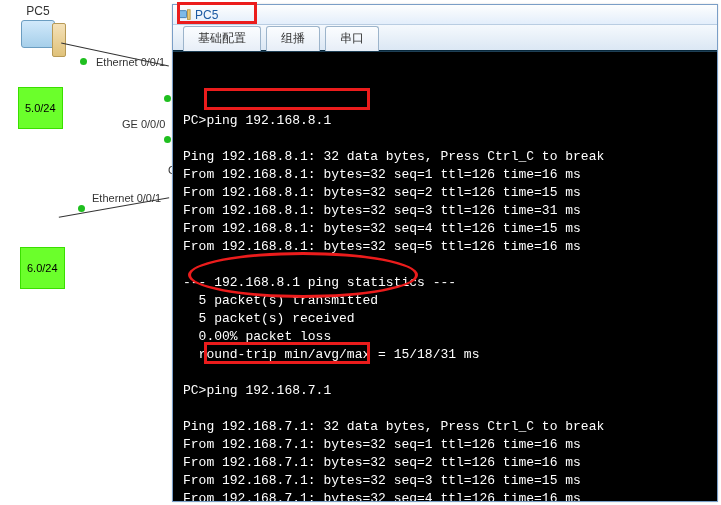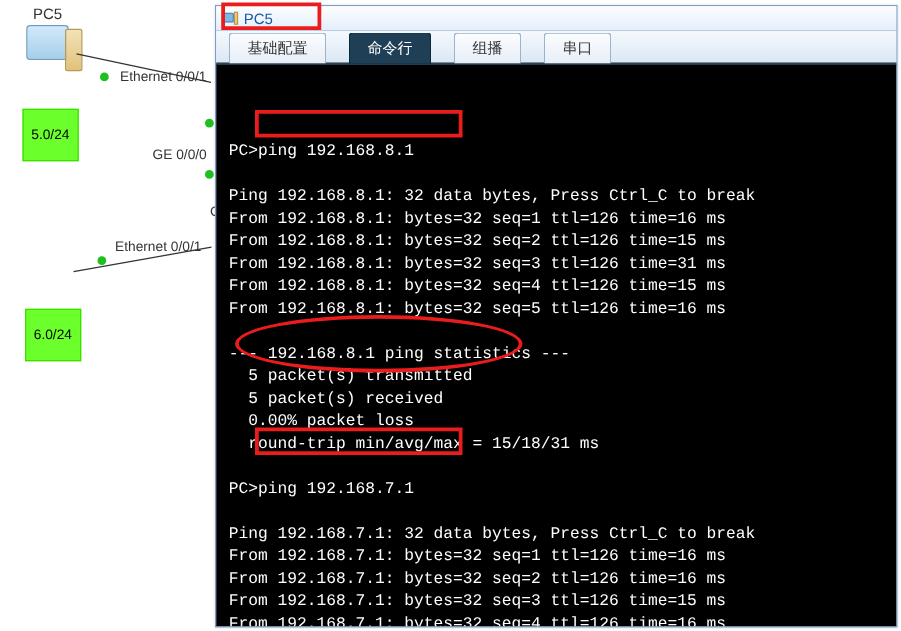--- a/index.html
+++ b/index.html
@@ -84,21 +84,21 @@
     display: inline-flex; align-items: center; justify-content: center;
   }
   .title-bar .icon svg { width: 14px; height: 14px; }
   .tabs {
     height: 26px;
     background: linear-gradient(#f5f9fd,#dbe7f4);
     border-bottom: 1px solid #0a2a3d;
     display: flex;
     align-items: flex-end;
     padding: 4px 10px 0 10px;
-    gap: 16px;
+    gap: 3px;
   }
   .tab {
     padding: 3px 14px 4px 14px;
     font-size: 12px;
     color: #333;
     background: linear-gradient(#fbfdff,#e7eef7);
     border: 1px solid #9cb4cb;
     border-bottom: none;
     border-radius: 3px 3px 0 0;
     margin-right: 2px;
@@ -173,21 +173,20 @@
       <svg viewBox="0 0 16 16">
           <rect x="1" y="3" width="10" height="8" rx="1" fill="#7db9e8" stroke="#3a77ad"></rect>
           <rect x="12" y="2" width="3" height="11" fill="#e8c877" stroke="#b7933f"></rect>
         </svg>
     </span>
     <span>PC5</span>
   </div>
 
   <div class="tabs">
     <div class="tab">基础配置</div>
-    <div class="tab active">命令行</div>
     <div class="tab">组播</div>
     <div class="tab">串口</div>
   </div>
 
   <div class="terminal">
 <span class="back-line">                                                     </span>
 
 <span><span>PC&gt;</span><span>ping 192.168.8.1</span></span>
 
 <span>Ping 192.168.8.1: 32 data bytes, Press Ctrl_C to break</span>

